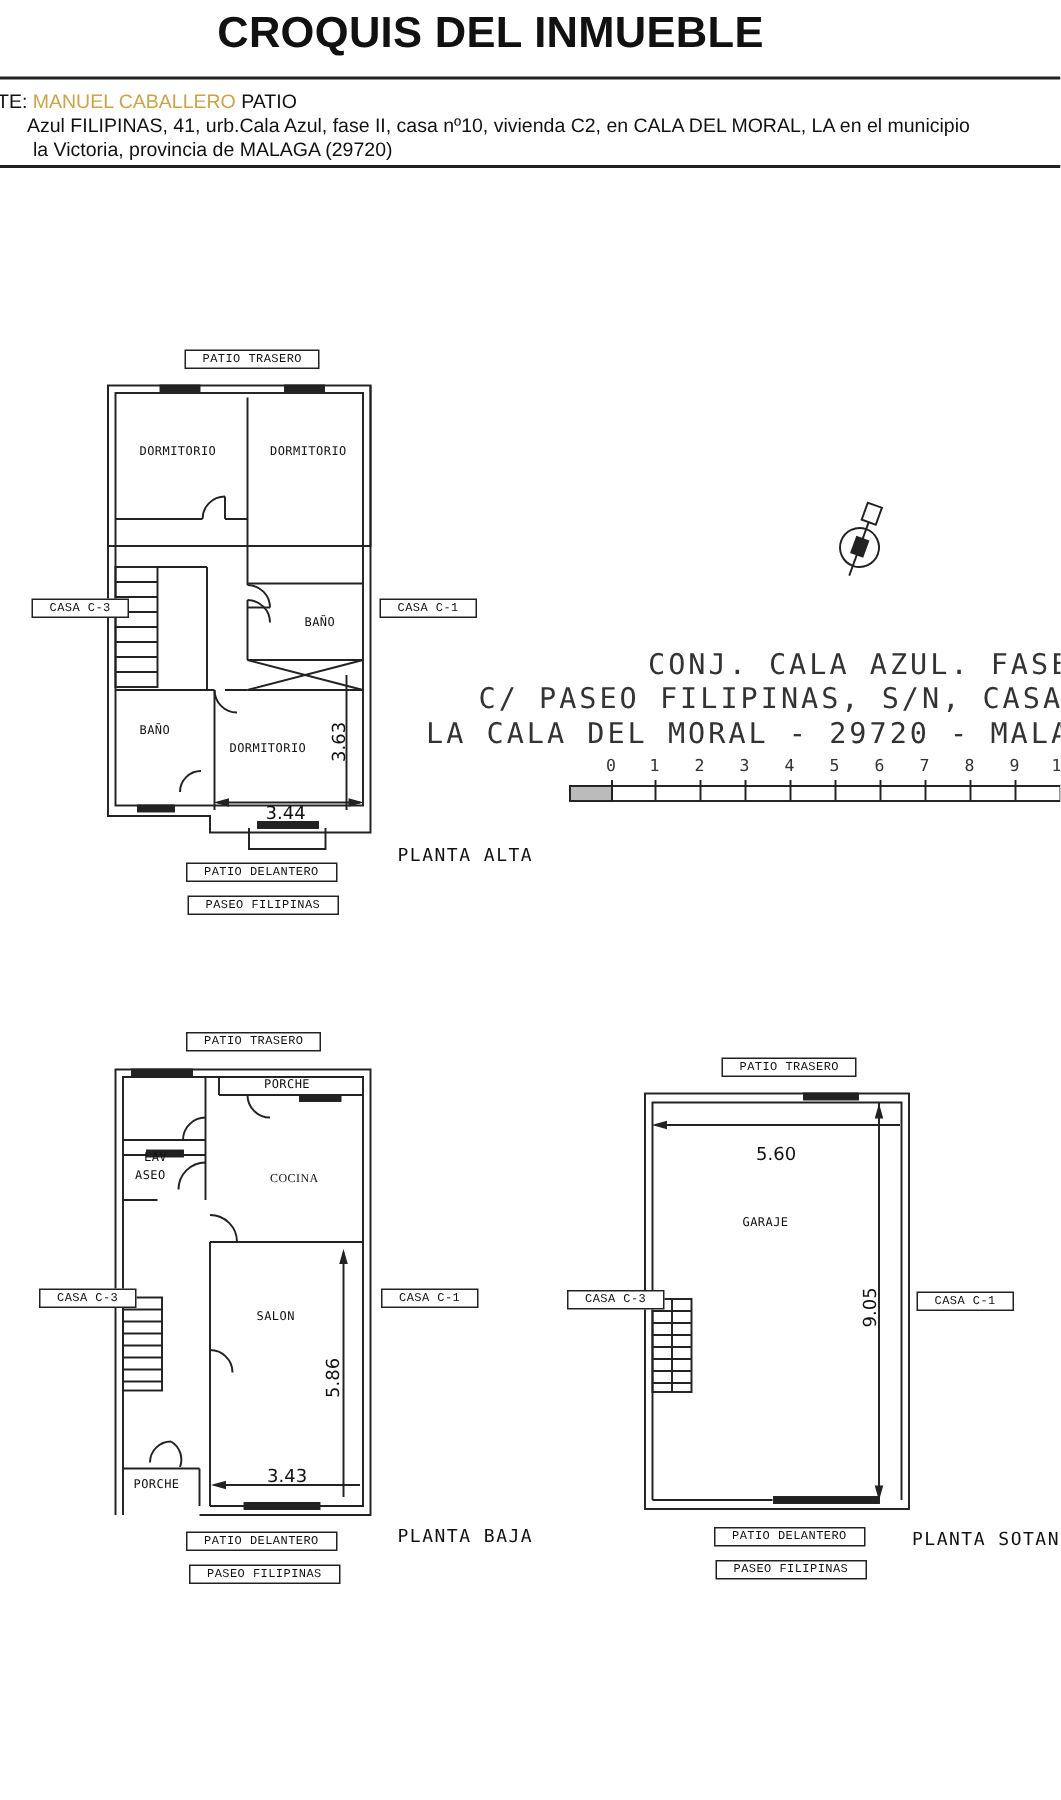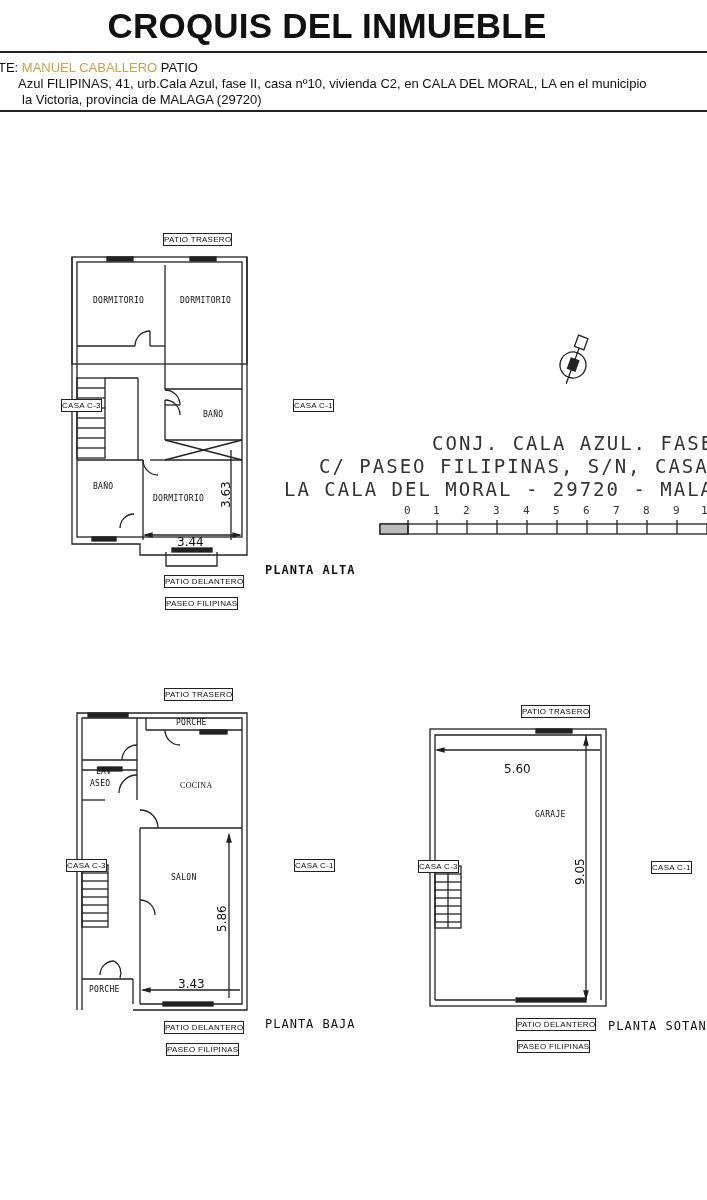--- a/index.html
+++ b/index.html
@@ -1,24 +1,24 @@
 <!DOCTYPE html>
 <html><head>
 <meta charset="utf-8">
 <style>
   html,body{margin:0;padding:0;background:#fff;}
   body{width:707px;height:1200px;position:relative;overflow:hidden;font-family:"Liberation Sans",sans-serif;color:#111;}
-  .title{position:absolute;left:0;top:6px;width:654px;text-align:center;font-weight:bold;font-size:35px;letter-spacing:0.2px;}
+  .title{position:absolute;left:0;top:6px;width:654px;text-align:center;font-weight:bold;font-size:29px;letter-spacing:0.2px;}
   .hr{position:absolute;left:0;width:707px;height:2px;background:#222;}
   .owner{position:absolute;left:-2px;top:60px;font-size:13px;white-space:nowrap;}
   .addr1{position:absolute;left:18px;top:76px;font-size:13px;white-space:nowrap;}
   .addr2{position:absolute;left:22px;top:92px;font-size:13px;white-space:nowrap;}
   .hl{color:#c9a44a;}
   .plan-svg{position:absolute;left:0;top:0;}
-  .lbl{position:absolute;font-family:Liberation Sans, sans-serif;font-size:8px;border:1px solid #222;padding:1px 0;background:#fff;white-space:nowrap;letter-spacing:0.3px;margin-left:40px;}
+  .lbl{position:absolute;font-family:Liberation Mono, monospace;font-size:8px;border:1px solid #222;padding:1px 11px;background:#fff;white-space:nowrap;letter-spacing:0.3px;}
   .room{position:absolute;font-family:"DejaVu Sans Mono",monospace;font-size:8px;white-space:nowrap;letter-spacing:0.3px;}
   .dim{position:absolute;font-family:"DejaVu Sans",sans-serif;font-size:12px;white-space:nowrap;}
   .dimv{position:absolute;font-family:"DejaVu Sans",sans-serif;font-size:12px;white-space:nowrap;transform:rotate(-90deg);transform-origin:left top;}
   .plantname{position:absolute;font-family:"DejaVu Sans Mono",monospace;font-size:12px;white-space:nowrap;letter-spacing:1px;}
   .proj{position:absolute;font-family:"DejaVu Sans Mono",monospace;font-size:19px;white-space:nowrap;letter-spacing:2px;color:#333;}
   .scale-num{position:absolute;font-family:"DejaVu Sans Mono",monospace;font-size:11px;color:#333;}
 </style>
 </head>
 <body>
 
@@ -175,21 +175,21 @@
 <div class="lbl" style="left:253px;top:399px;">CASA C-1</div>
 <div class="room" style="left:93px;top:296px;">DORMITORIO</div>
 <div class="room" style="left:180px;top:296px;">DORMITORIO</div>
 <div class="room" style="left:203px;top:410px;">BAÑO</div>
 <div class="room" style="left:93px;top:482px;">BAÑO</div>
 <div class="room" style="left:153px;top:494px;">DORMITORIO</div>
 <div class="dim" style="left:177px;top:535px;">3.44</div>
 <div class="dimv" style="left:219px;top:508px;">3.63</div>
 <div class="lbl" style="left:124px;top:575px;">PATIO DELANTERO</div>
 <div class="lbl" style="left:125px;top:597px;">PASEO FILIPINAS</div>
-<div class="plantname" style="left:265px;top:563px;font-weight:bold;">PLANTA ALTA</div>
+<div class="plantname" style="left:265px;top:563px;">PLANTA ALTA</div>
 
 <div class="proj" style="left:432px;top:432px;">CONJ. CALA AZUL. FASE II</div>
 <div class="proj" style="left:319px;top:455px;">C/ PASEO FILIPINAS, S/N, CASA C-2</div>
 <div class="proj" style="left:284px;top:478px;">LA CALA DEL MORAL - 29720 - MALAGA</div>
 <div class="scale-num" style="left:404px;top:504px;">0</div>
 <div class="scale-num" style="left:433px;top:504px;">1</div>
 <div class="scale-num" style="left:463px;top:504px;">2</div>
 <div class="scale-num" style="left:493px;top:504px;">3</div>
 <div class="scale-num" style="left:523px;top:504px;">4</div>
 <div class="scale-num" style="left:553px;top:504px;">5</div>
@@ -210,18 +210,18 @@
 <div class="room" style="left:89px;top:985px;">PORCHE</div>
 <div class="dim" style="left:178px;top:977px;">3.43</div>
 <div class="dimv" style="left:215px;top:932px;">5.86</div>
 <div class="lbl" style="left:124px;top:1021px;">PATIO DELANTERO</div>
 <div class="lbl" style="left:126px;top:1043px;">PASEO FILIPINAS</div>
 <div class="plantname" style="left:265px;top:1017px;">PLANTA BAJA</div>
 
 <div class="lbl" style="left:481px;top:705px;">PATIO TRASERO</div>
 <div class="lbl" style="left:378px;top:860px;">CASA C-3</div>
 <div class="lbl" style="left:611px;top:861px;">CASA C-1</div>
-<div class="room" style="left:495px;top:810px;margin-left:40px;">GARAJE</div>
+<div class="room" style="left:495px;top:810px;">GARAJE</div>
 <div class="dim" style="left:504px;top:762px;">5.60</div>
 <div class="dimv" style="left:573px;top:885px;">9.05</div>
 <div class="lbl" style="left:476px;top:1018px;">PATIO DELANTERO</div>
 <div class="lbl" style="left:477px;top:1040px;">PASEO FILIPINAS</div>
 <div class="plantname" style="left:608px;top:1019px;">PLANTA SOTANO</div>
 
 </body></html>

